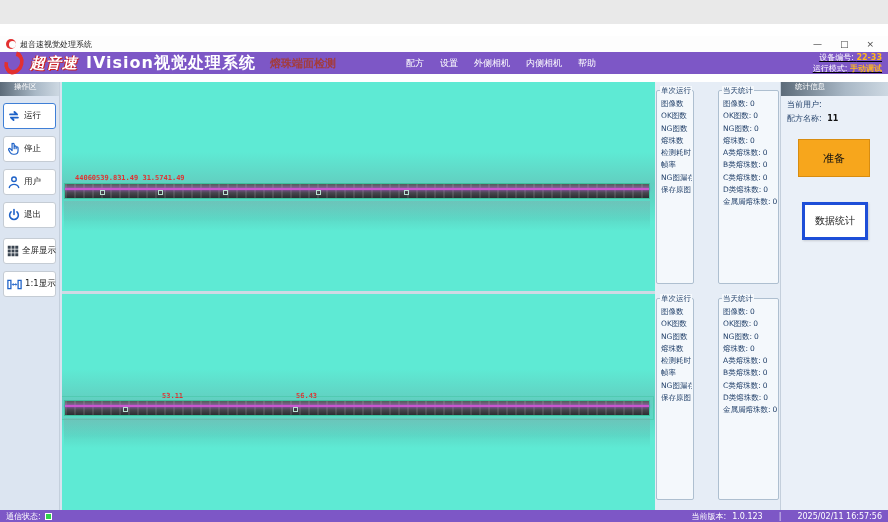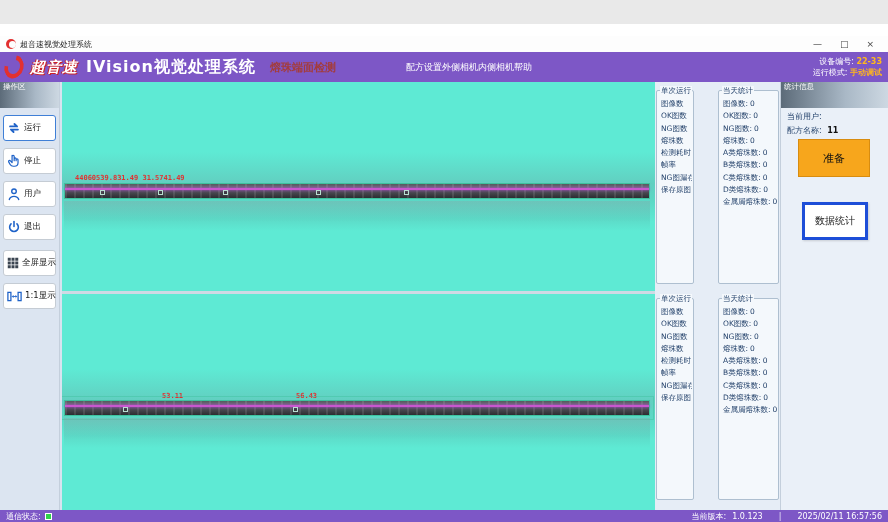--- a/index.html
+++ b/index.html
@@ -10,35 +10,35 @@
   
   .titlebar { position:absolute; top:12px; left:0; right:0; height:16px; background:#fdfdfd; display:flex; align-items:center; padding:0 6px; }
   .app-ico { width:10px; height:10px; position:relative; margin-right:4px; }
   .app-ico::before { content:""; position:absolute; inset:0; border-radius:50%; background:var(--annoRed,#e23030); }
   .app-ico::after { content:""; position:absolute; left:3px; top:2px; width:7px; height:7px; border-radius:50%; background:#fdfdfd; }
   .titlebar-title { font-size:8px; color:#222; }
   .win-controls { margin-left:auto; display:flex; gap:18px; padding-right:8px; }
   .win-btn { font-size:9px; color:#444; line-height:16px; cursor:default; }
 
   
-  .header { position:absolute; top:28px; left:0; right:0; height:30px; background:var(--purple,#7d57c6); display:flex; align-items:center; }
+  .header { position:absolute; top:28px; left:0; right:0; height:22px; background:var(--purple,#7d57c6); display:flex; align-items:center; }
   .swoosh { width:24px; height:22px; position:relative; margin-left:2px; flex:0 0 auto; }
   .swoosh::before { content:""; position:absolute; inset:1px; border-radius:50%; border:4px solid var(--annoRed,#d42b2b); border-top-color:transparent; transform:rotate(-40deg) skewX(-12deg); }
   .brand { font-size:15px; font-weight:bold; font-style:italic; color:#fff; letter-spacing:1px; margin:0 8px 0 4px; text-shadow:1px 1px 0 #c22, -1px 0 0 #c22; white-space:nowrap; }
   .app-title { font-size:16px; font-weight:bold; color:#fff; letter-spacing:1px; white-space:nowrap; }
   .subtitle { font-size:11px; font-weight:bold; color:#a33c3c; margin-left:14px; white-space:nowrap; }
-  .menu { display:flex; gap:0; margin-left:70px; }
+  .menu { display:flex; gap:16px; margin-left:70px; }
   .menu-item { font-size:9px; color:#fff; cursor:pointer; white-space:nowrap; }
-  .devinfo { margin-left:auto; margin-right:6px; text-align:right; font-size:8px; line-height:11px; }
+  .devinfo { margin-left:auto; margin-right:6px; text-align:right; font-size:8px; line-height:11px;text-decoration:underline; }
   .devinfo .lab { color:#fff; }
   .devinfo .val { color:var(--orange,#ffb81c); font-weight:bold; }
 
   
   .main { position:absolute; top:58px; left:0; right:0; height:428px; background:#d9e3f0; }
-  .caption { height:26px; line-height:10px; font-size:7.5px; color:#fff; padding-left:3px;
+  .caption { height:14px; line-height:10px; font-size:7.5px; color:#fff; padding-left:14px;
              background:linear-gradient(90deg,#5c6b79,#a9b8c6 60%,#cdd8e2); }
 
   
   .sidebar { position:absolute; left:0; top:0; bottom:0; width:60px; background:#dce5f1; border-right:1px solid #c4cfdc; }
   .side-btn { display:flex; align-items:center; gap:3px; width:53px; height:26px; margin:7px auto 0;
               background:#fff; border:1px solid #c5ccd4; border-radius:3px; padding:0 3px; cursor:pointer; }
   .side-btn.active { border:1px solid #3f7fd6; }
   .side-btn .ic { flex:0 0 auto; display:flex; color:var(--blueIcon,#1e62c8); }
   .side-btn .ic.dark { color:#3a4450; }
   .side-btn .lb { font-size:8.5px; color:#1a1a1a; white-space:nowrap; }

